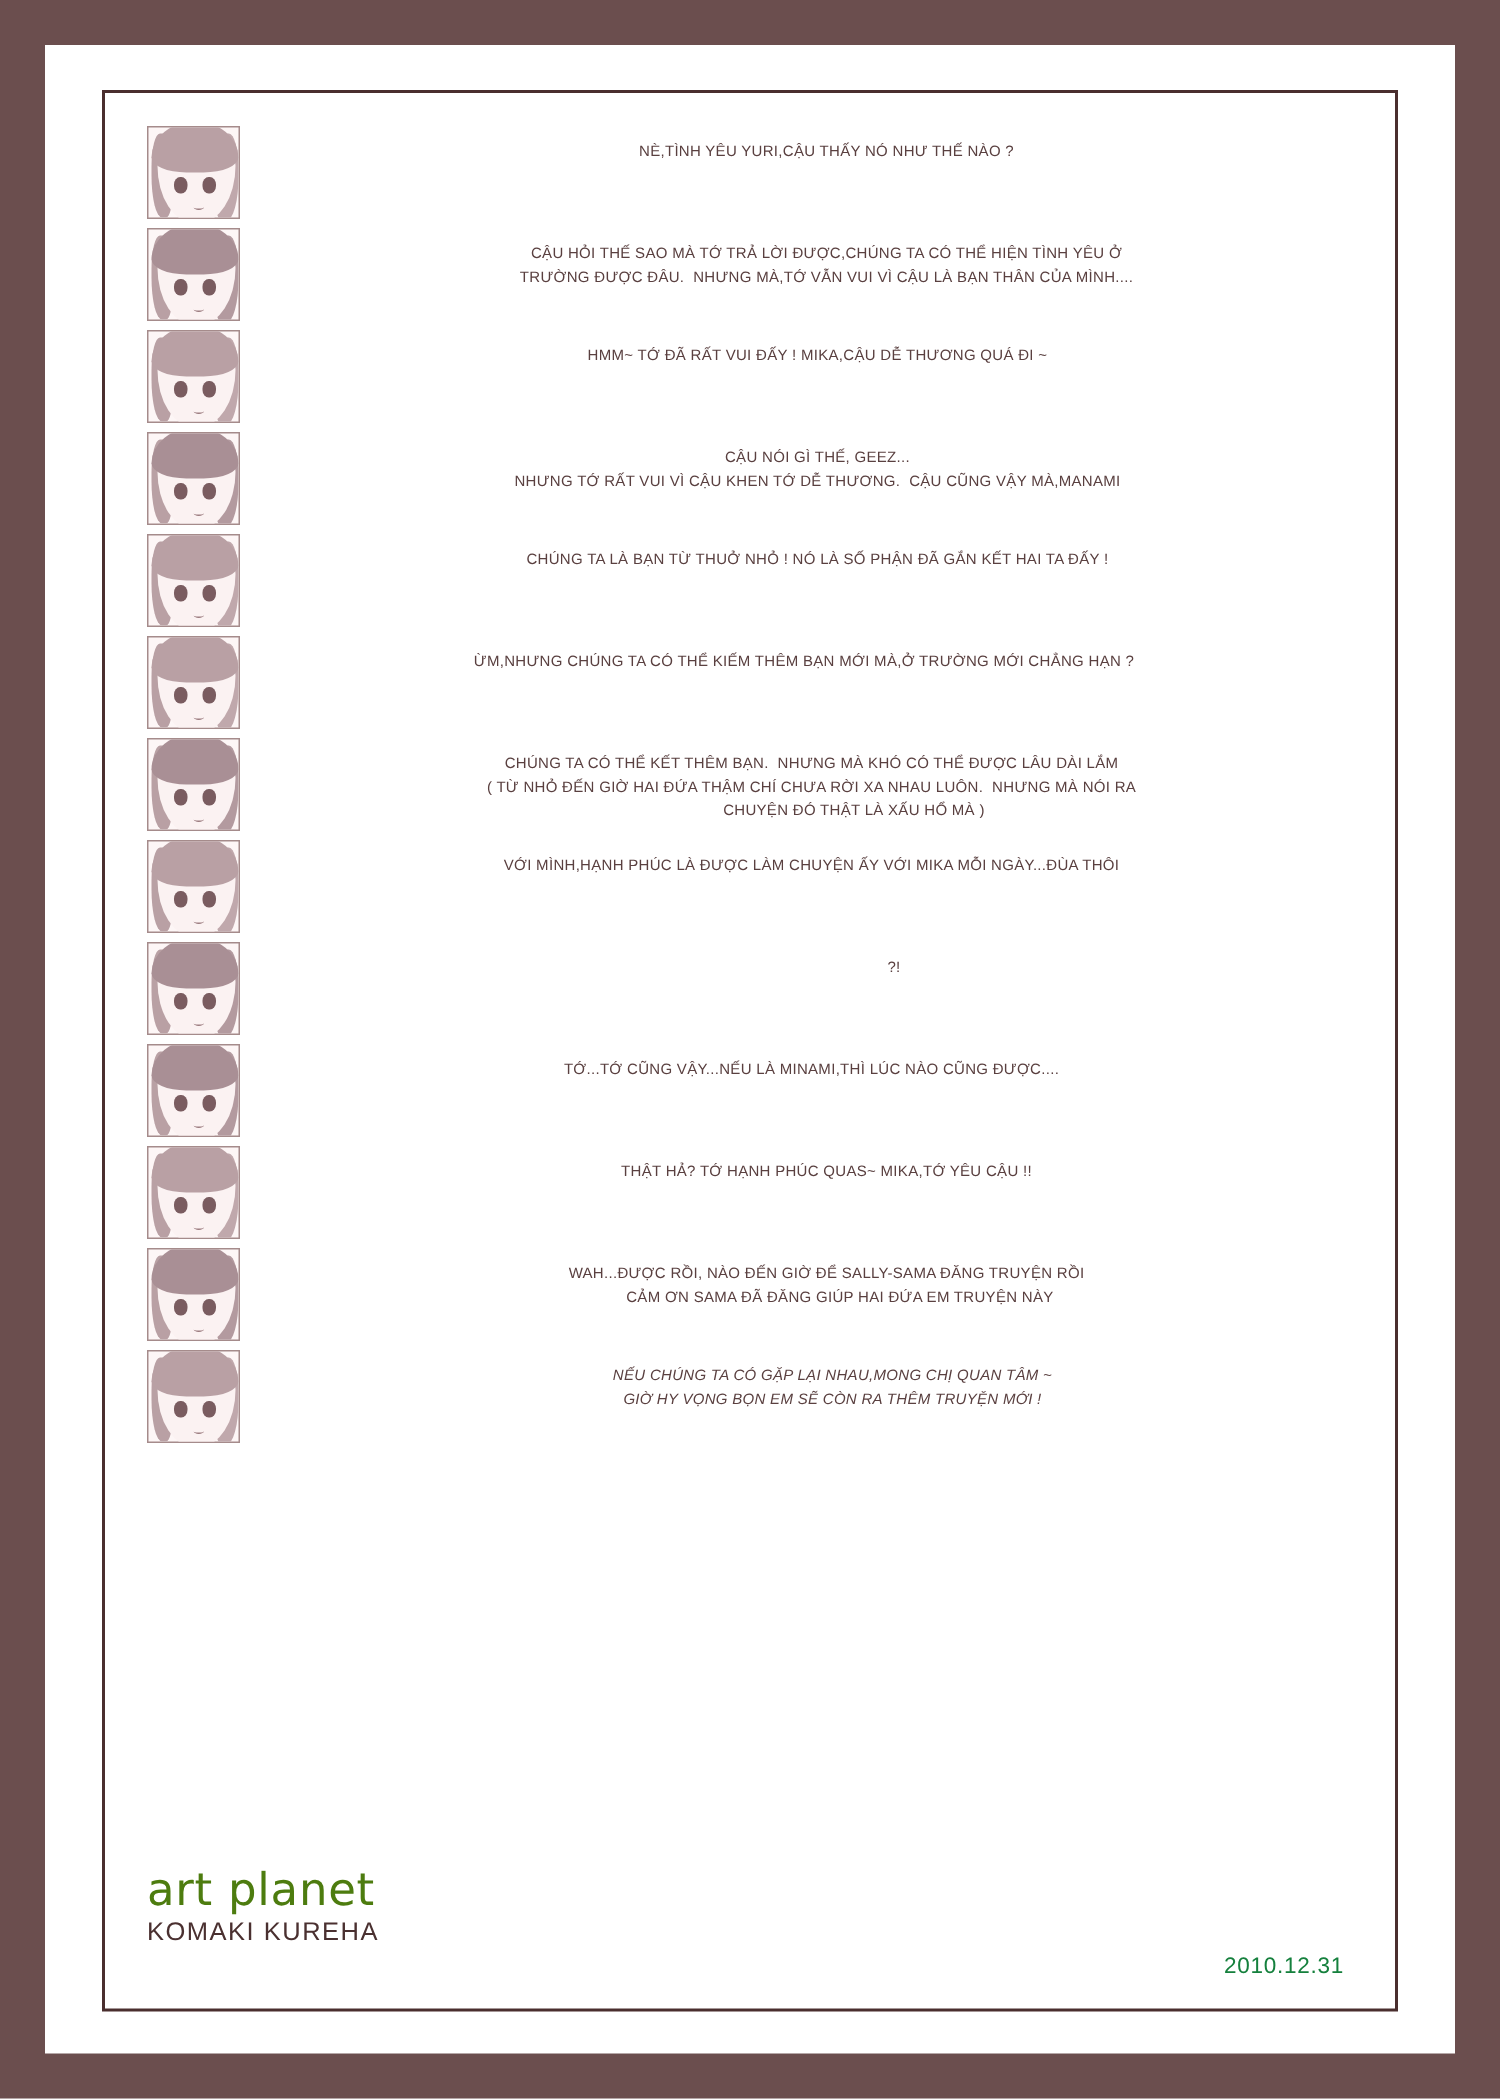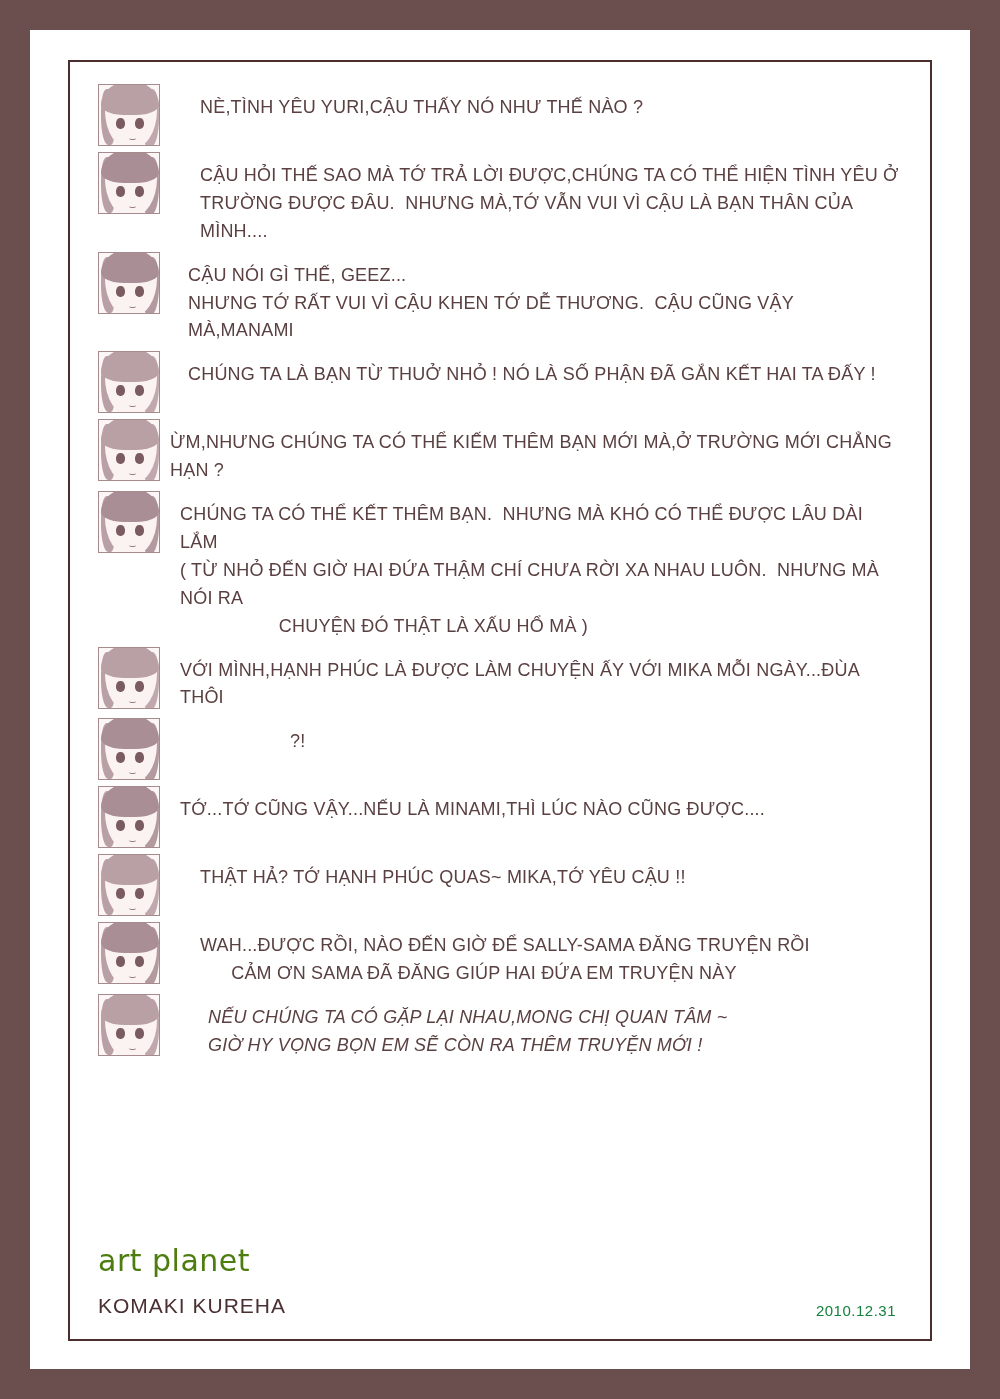--- a/index.html
+++ b/index.html
@@ -112,23 +112,24 @@
     height: 3px;
     border-bottom: 1px solid #9a7a7e;
     border-radius: 0 0 60% 60%;
   }
   .portrait.v2 .hair { background: #a98f95; }
   .portrait.v2 .hair-r { background: #b39a9f; }
   .bubble {
     flex: 1 1 auto;
     padding-top: 10px;
     color: #5a4040;
-    font-size: 18px;
+    font-size: 10px;
     line-height: 1.55;
     letter-spacing: 0.2px;
+    text-align: center;
   }
   .bubble .line {
     white-space: pre-wrap;
   }
   .indent-1 { padding-left: 40px; }
   .indent-2 { padding-left: 28px; }
   .indent-3 { padding-left: 20px; }
   .indent-4 { padding-left: 10px; }
   .indent-5 { padding-left: 48px; font-style: italic; }
   .center-ish { padding-left: 130px; }
@@ -140,24 +141,24 @@
     height: 80px;
   }
   .brand {
     font-family: "DejaVu Sans", sans-serif;
     font-size: 30px;
     color: #4d7c0f;
     letter-spacing: 0.5px;
   }
   .artist {
     font-family: "Liberation Sans", sans-serif;
-    font-size: 21px;
+    font-size: 17px;
     color: #4a3030;
     letter-spacing: 1px;
-    margin-top: 16px;
+    margin-top: 0;
   }
   .date {
     position: absolute;
     right: 6px;
     bottom: 4px;
     font-size: 15px;
     color: #15803d;
     letter-spacing: 0.5px;
   }
 </style>
@@ -192,20 +193,34 @@
           <div class="eye-l"></div>
             <div class="eye-r"></div>
             <div class="mouth"></div>
         </div>
         <div class="bubble indent-1">
           <div class="line">CẬU HỎI THẾ SAO MÀ TỚ TRẢ LỜI ĐƯỢC,CHÚNG TA CÓ THỂ HIỆN TÌNH YÊU Ở</div>
           <div class="line">TRƯỜNG ĐƯỢC ĐÂU.  NHƯNG MÀ,TỚ VẪN VUI VÌ CẬU LÀ BẠN THÂN CỦA MÌNH....</div>
         </div>
       </div>
 
+      <div class="row">
+        <div class="portrait">
+          <div class="hair-l"></div>
+            <div class="hair-r"></div>
+            <div class="face"></div>
+            <div class="hair"></div>
+          <div class="eye-l"></div>
+            <div class="eye-r"></div>
+            <div class="mouth"></div>
+        </div>
+        <div class="bubble indent-2">
+          <div class="line">HMM~ TỚ ĐÃ RẤT VUI ĐẤY ! MIKA,CẬU DỄ THƯƠNG QUÁ ĐI ~</div>
+        </div>
+      </div>
 
       <div class="row">
         <div class="portrait v2">
           <div class="hair-l"></div>
             <div class="hair-r"></div>
             <div class="face"></div>
             <div class="hair"></div>
           <div class="eye-l"></div>
             <div class="eye-r"></div>
             <div class="mouth"></div>

